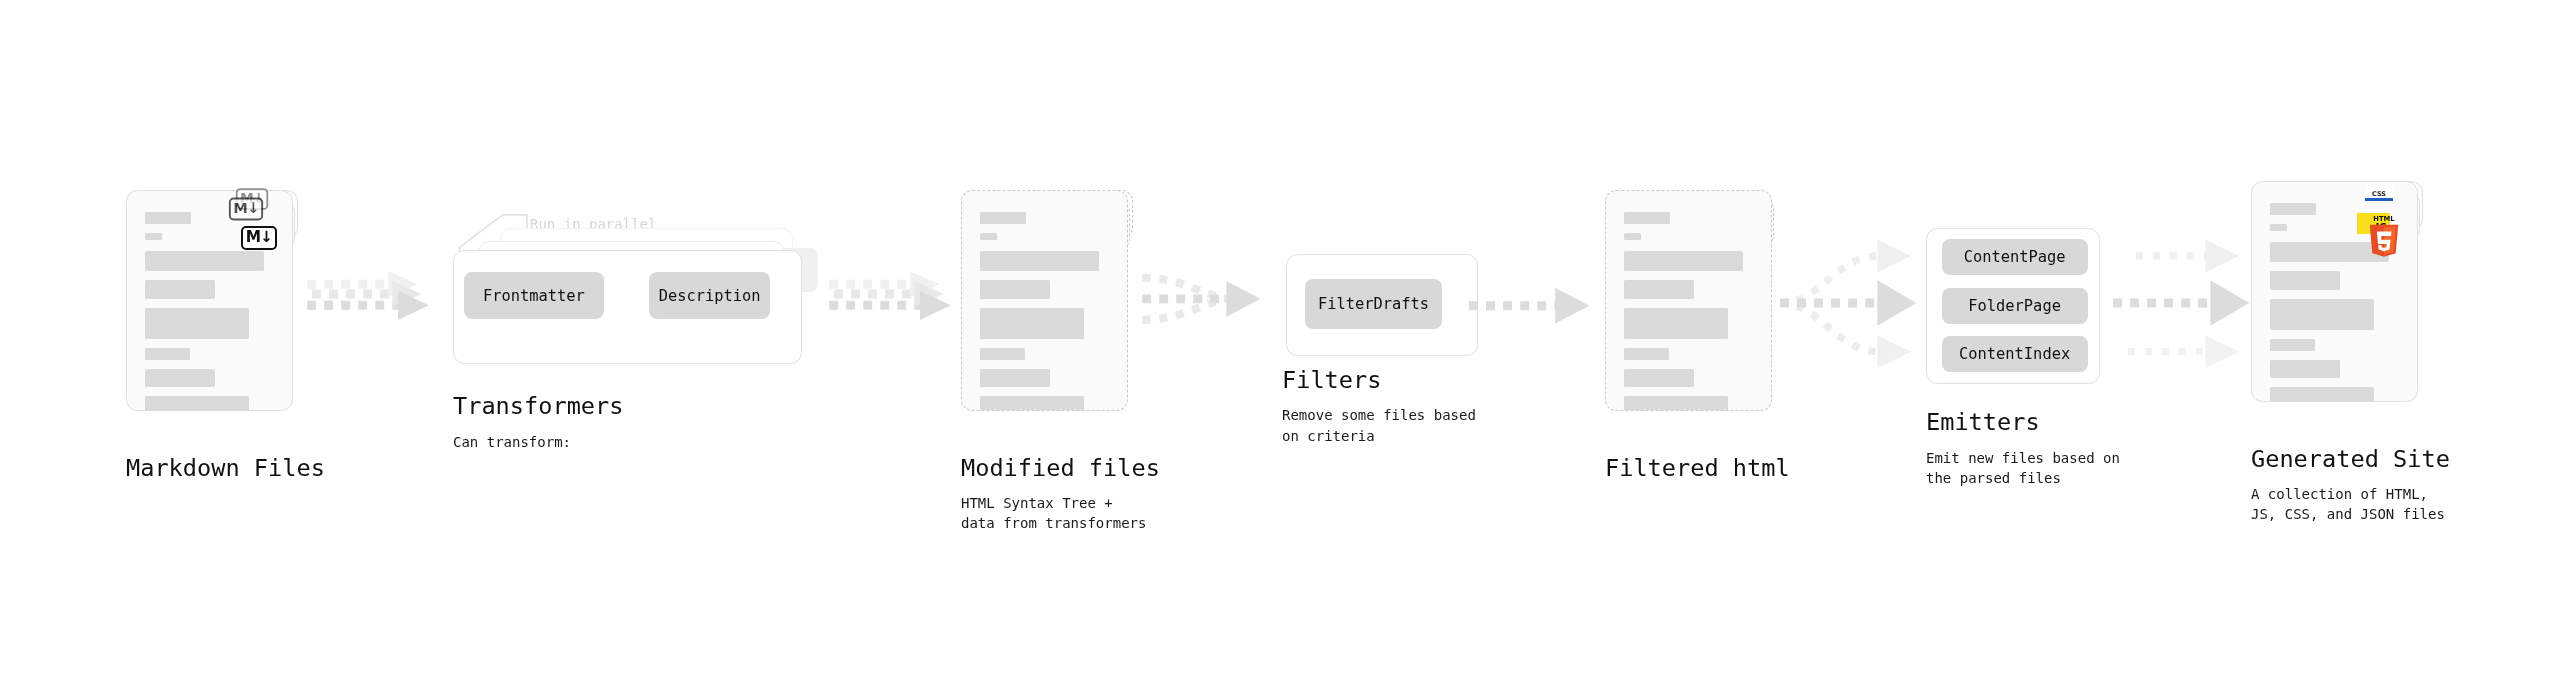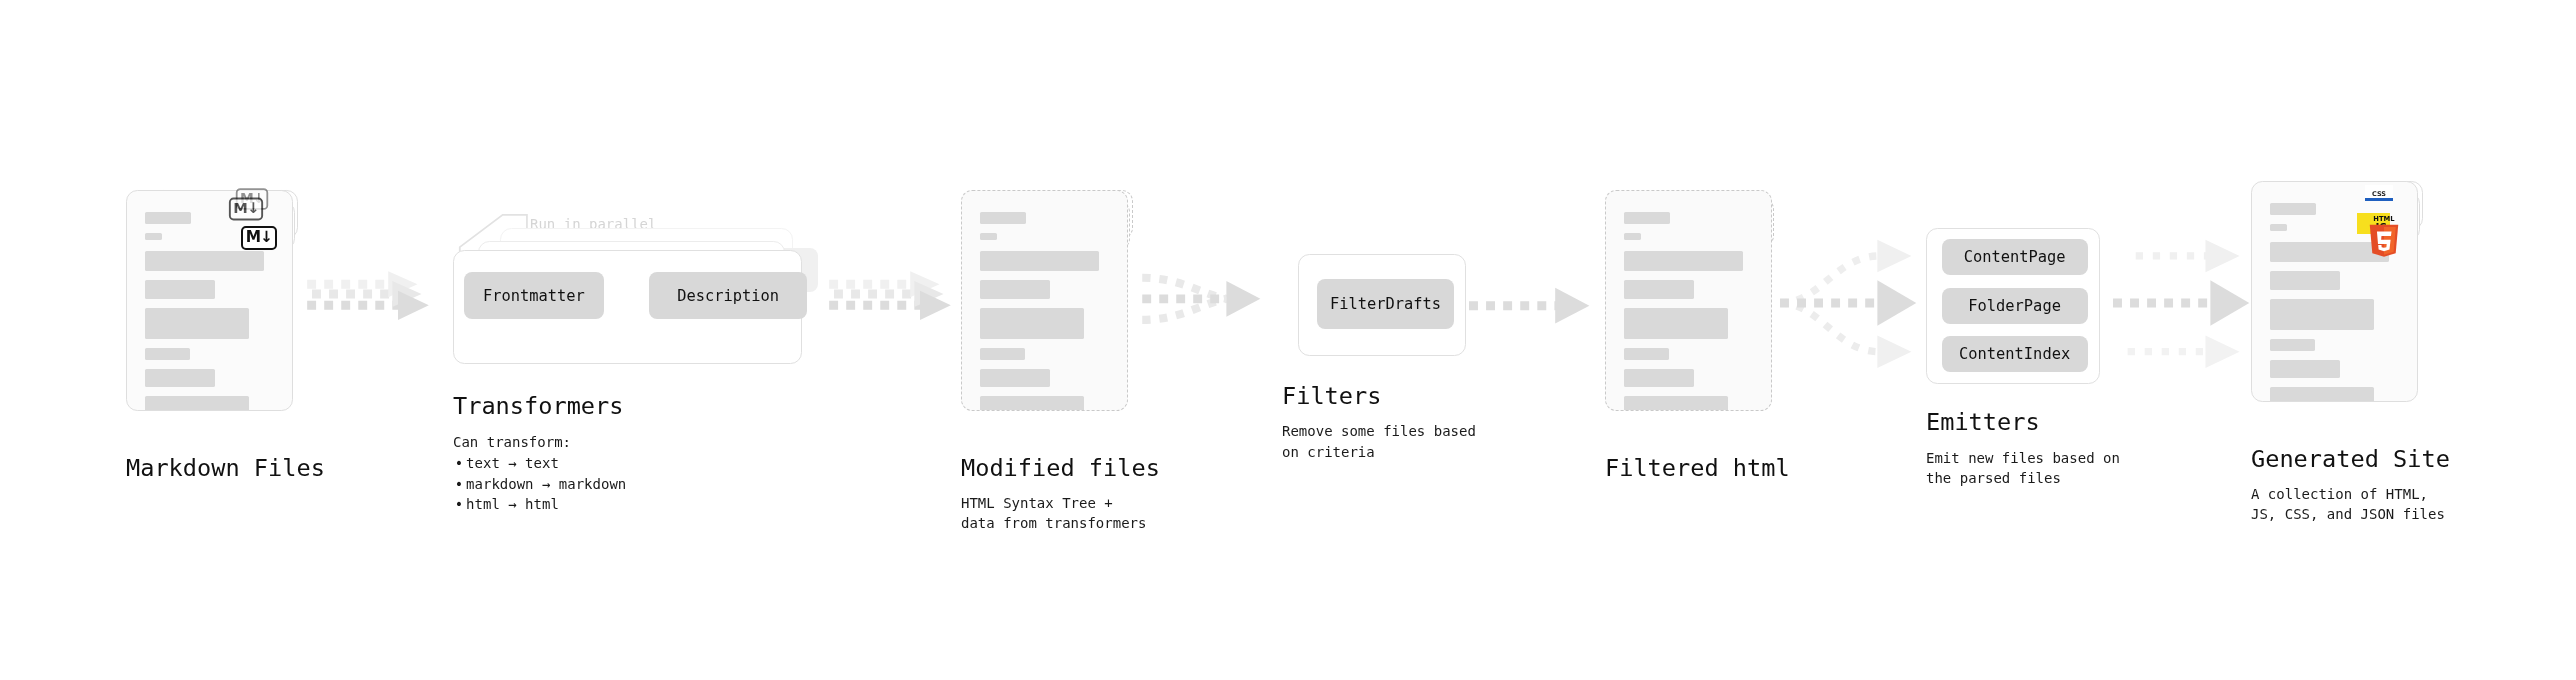--- a/index.html
+++ b/index.html
@@ -165,30 +165,25 @@
         <line x1="8" y1="27" x2="53" y2="27" stroke="#e9e9e9"></line>
         <line x1="2" y1="44" x2="50" y2="44" stroke="#dfdfdf"></line>
       </g>
       <polygon points="54,5 68,11 54,17" fill="#eeeeee"></polygon>
       <polygon points="52,21 66,27 52,33" fill="#e9e9e9"></polygon>
       <polygon points="49,38 64,44 49,50" fill="#dfdfdf"></polygon>
     </svg>
 
     <div class="pbox" style="left:8.1px;top:55px;width:349px;height:114px;">
       <div class="chip" style="left:9.8px;top:21px;width:140px;height:47px;">Frontmatter</div>
-      <div class="chip" style="left:195px;top:21px;width:158px;height:47px;">Description</div>
+      <div class="chip" style="left:195px;top:21px;width:121px;height:47px;">Description</div>
     </div>
 
     <div class="title" style="position:absolute;left:8px;top:197px;">Transformers</div>
     <div class="sub-lead" style="position:absolute;left:8px;top:237px;">Can transform:</div>
-    <ul class="bullets" style="position:absolute;left:8.1px;top:258px;">
-      <li>text → text</li>
-      <li>markdown → markdown</li>
-      <li>html → html</li>
-    </ul>
   </div>
 
   <svg class="arrow-svg" style="left:829px;top:268px;" width="122" height="73" viewBox="0 0 150 90">
     <g stroke-dasharray="11 10" stroke-width="11" fill="none">
       <line x1="0" y1="20" x2="105" y2="20" stroke="#f0f0f0"></line>
       <line x1="6" y1="32" x2="110" y2="32" stroke="#e8e8e8"></line>
       <line x1="0" y1="46" x2="118" y2="46" stroke="#dcdcdc"></line>
     </g>
     <polygon points="100,4 136,20 100,36" fill="#f0f0f0"></polygon>
     <polygon points="105,16 141,32 105,48" fill="#e8e8e8"></polygon>
@@ -218,24 +213,24 @@
   <svg class="arrow-svg" style="left:1142px;top:260px;" width="134" height="89" viewBox="0 0 165 110">
     <g fill="none" stroke="#e9e9e9" stroke-width="10" stroke-dasharray="10 11">
       <path d="M 0,22 C 48,22 72,42 104,48"></path>
       <path d="M 0,74 C 48,74 72,54 104,48"></path>
     </g>
     <line x1="0" y1="48" x2="108" y2="48" stroke="#dcdcdc" stroke-width="11" stroke-dasharray="11 10"></line>
     <polygon points="104,26 146,48 104,70" fill="#dcdcdc"></polygon>
   </svg>
 
   <div class="node" style="left:1282px;top:254px;">
-    <div class="pbox" style="position:relative;left:16px;top:0;width:168px;height:102px;">
+    <div class="pbox" style="position:relative;left:4px;top:0;width:192px;height:102px;">
       <div class="chip" style="left:18px;top:24.4px;width:137px;height:50px;">FilterDrafts</div>
     </div>
-    <div class="title" style="margin-top:26px;">Filters</div>
+    <div class="title" style="margin-top:10px;">Filters</div>
     <div class="subtitle">Remove some files based
 on criteria</div>
   </div>
 
   <svg class="arrow-svg" style="left:1469px;top:286px;" width="122" height="41" viewBox="0 0 150 50">
     <line x1="0" y1="24" x2="110" y2="24" stroke="#dcdcdc" stroke-width="11" stroke-dasharray="11 10"></line>
     <polygon points="106,2 148,24 106,46" fill="#dcdcdc"></polygon>
   </svg>
 
   <div class="node" style="left:1605px;top:167px;">

